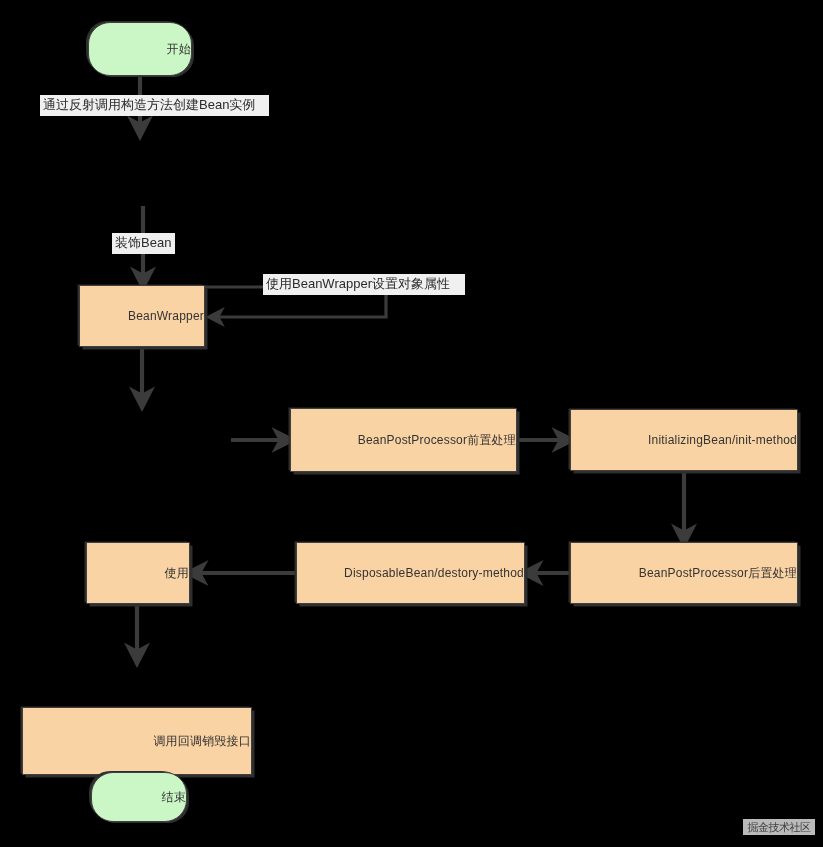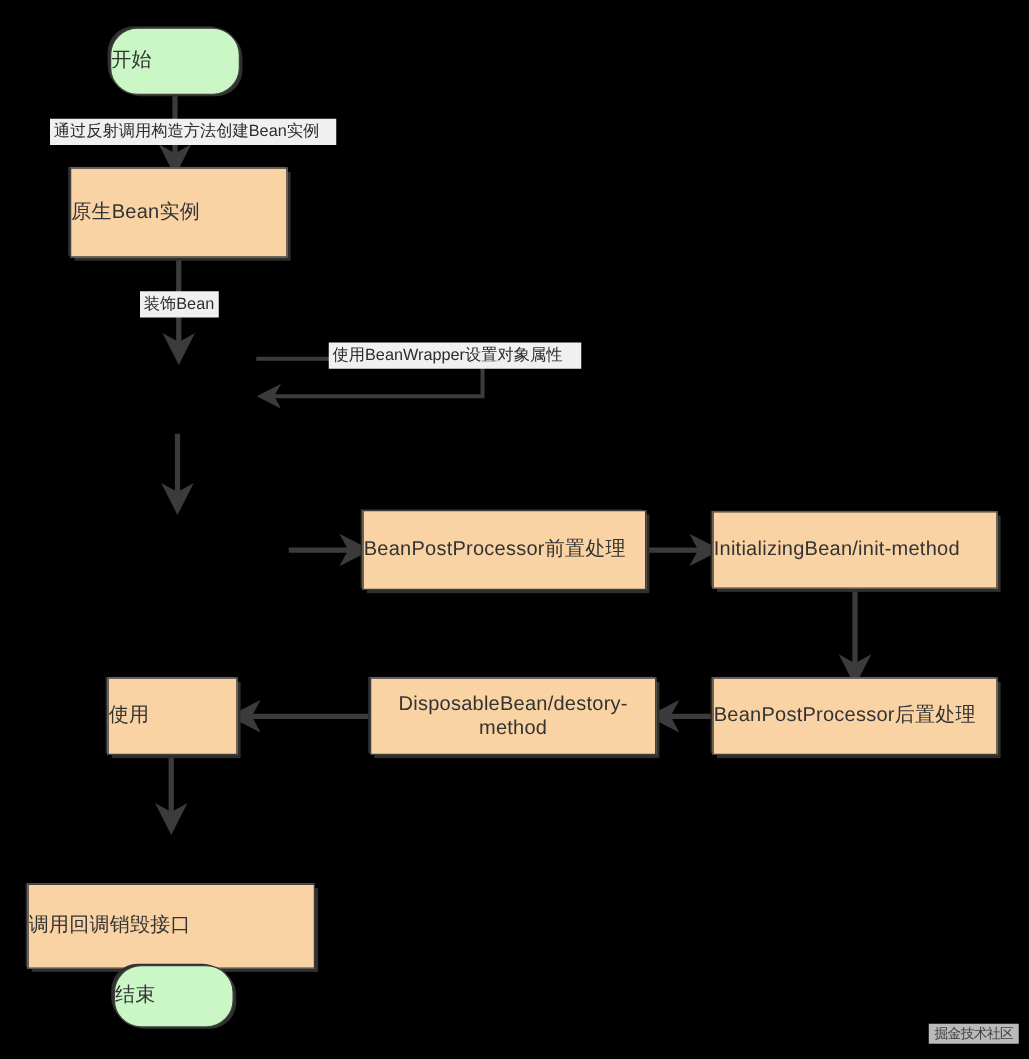--- a/index.html
+++ b/index.html
@@ -20,23 +20,23 @@
     left: 0;
     top: 0;
     width: 823px;
     height: 847px;
   }
   .node {
     position: absolute;
     box-sizing: border-box;
     display: flex;
     align-items: center;
-    justify-content: flex-start;
+    justify-content: flex-end;
     color: #333333;
-    font-size: 16px;
+    font-size: 12px;
     letter-spacing: 0.2px;
     text-align: center;
     line-height: 1.2;
     border: 1.6px solid #3f3f3f;
     box-shadow: 3px 3px 0 -0.5px #2f2f2f, -2px -1px 0 -0.5px #2f2f2f;
     z-index: 3;
   }
   .node.process {
     background: #fad3a4;
   }
@@ -108,24 +108,24 @@
       <path d="M137,604 L137,658" marker-end="url(#arrowhead)"></path>
 
       <path d="M138,719 L138,769" marker-end="url(#arrowhead)"></path>
     </g>
   </svg>
 
   <div class="node terminal" style="left:88px;  top:22px;  width:104px; height:54px;">
     <span>开始</span>
   </div>
 
-  <div class="node process" style="left:56px;  top:134px; width:174px; height:72px;">
-    <span>原生Bean实例</span>
+
+  <div class="node process" style="left:79px;  top:285px; width:126px; height:62px;">
+    <span>BeanWrapper</span>
   </div>
-
 
 
   <div class="node process" style="left:290px; top:408px; width:227px; height:64px;">
     <span>BeanPostProcessor前置处理</span>
   </div>
 
   <div class="node process" style="left:570px; top:409px; width:228px; height:62px;">
     <span>InitializingBean/init-method</span>
   </div>
 

